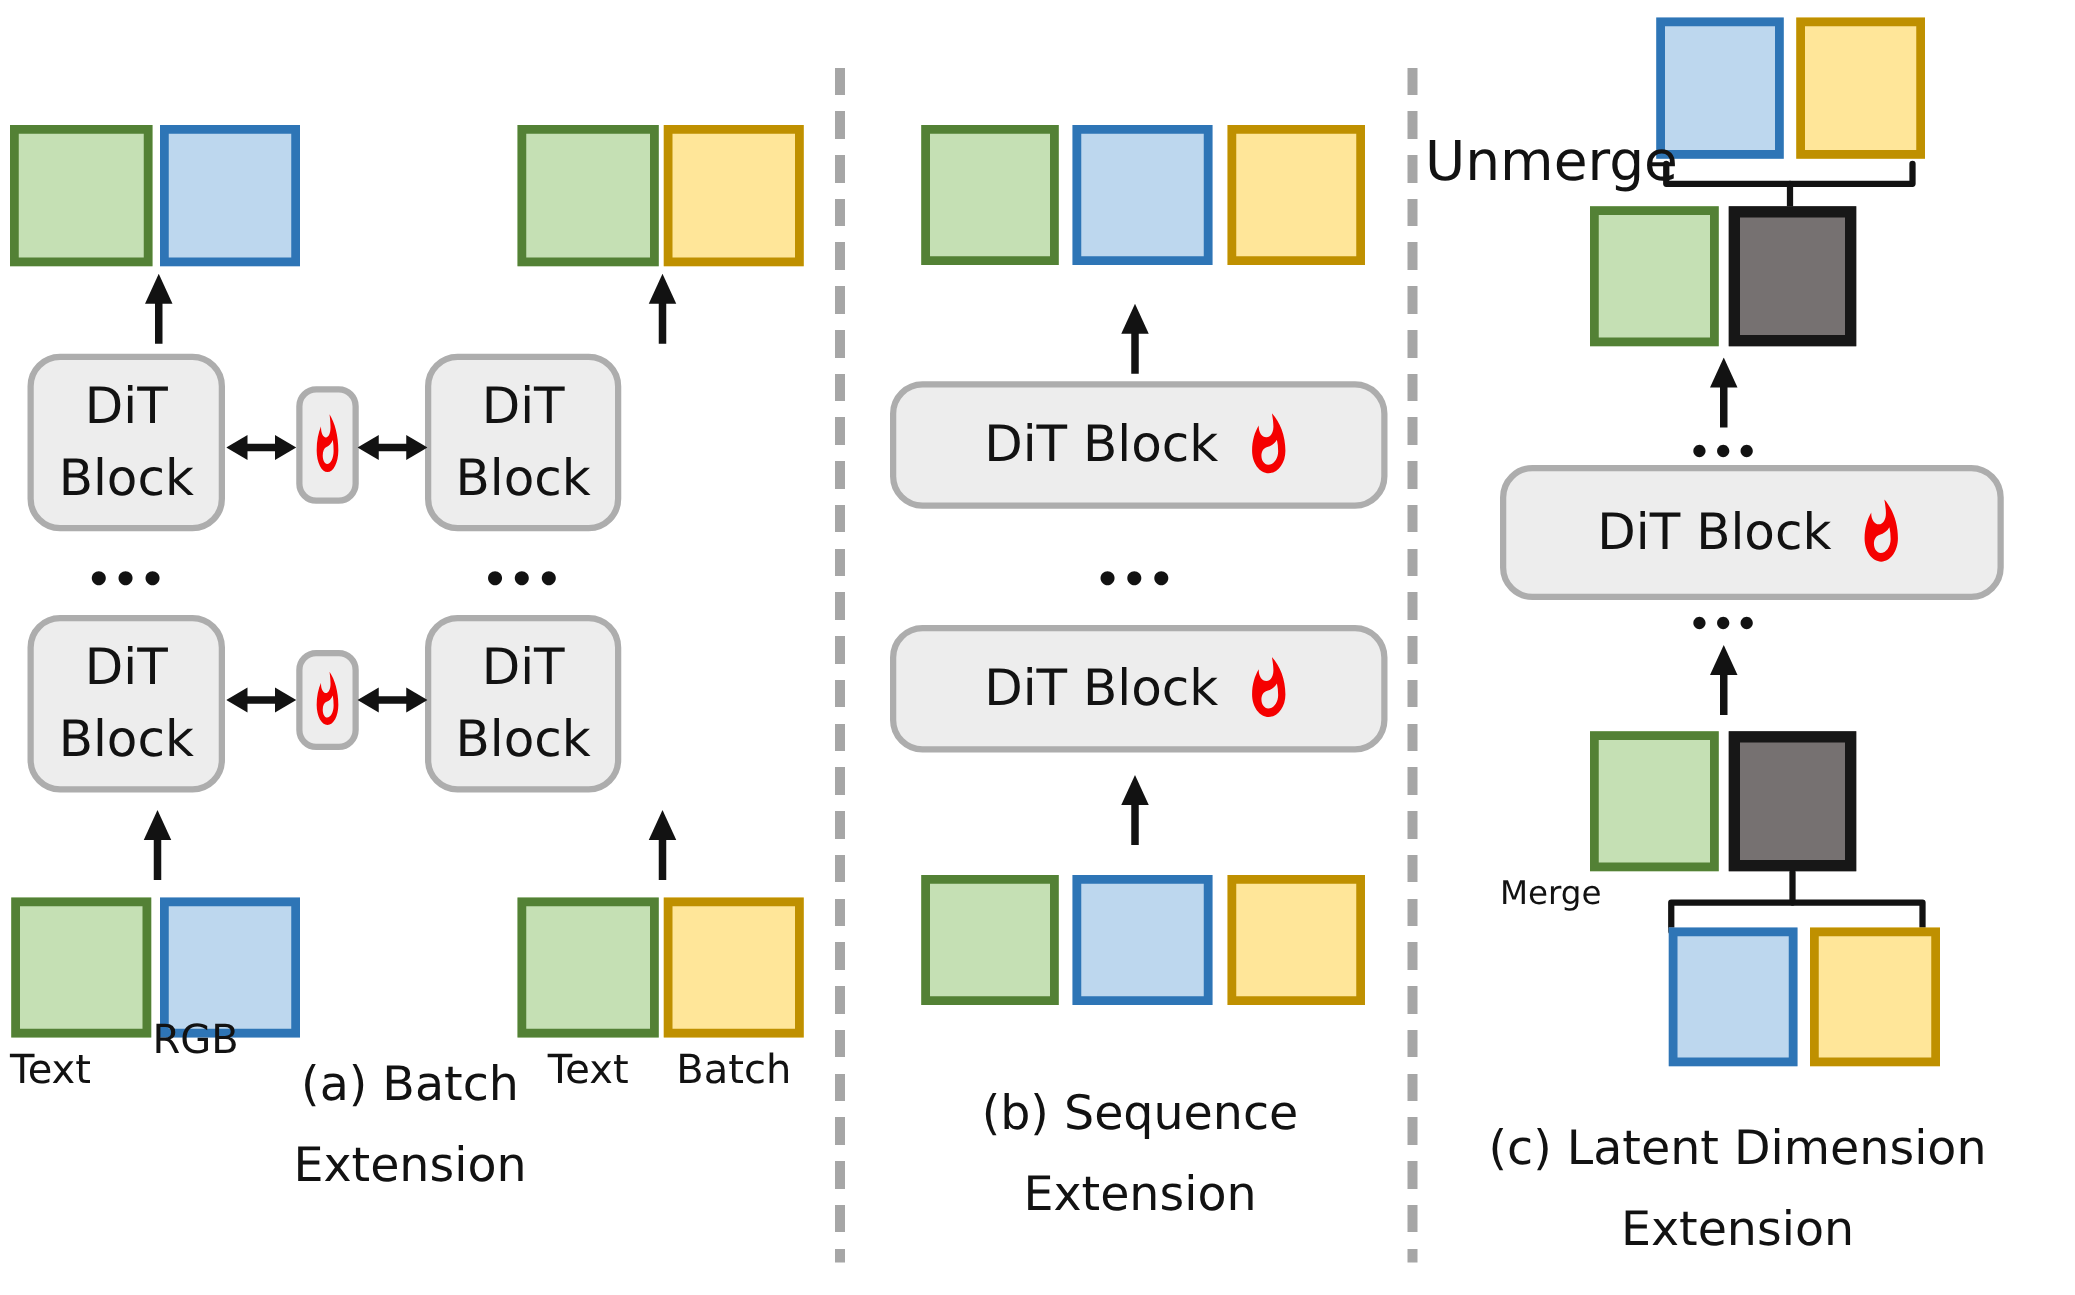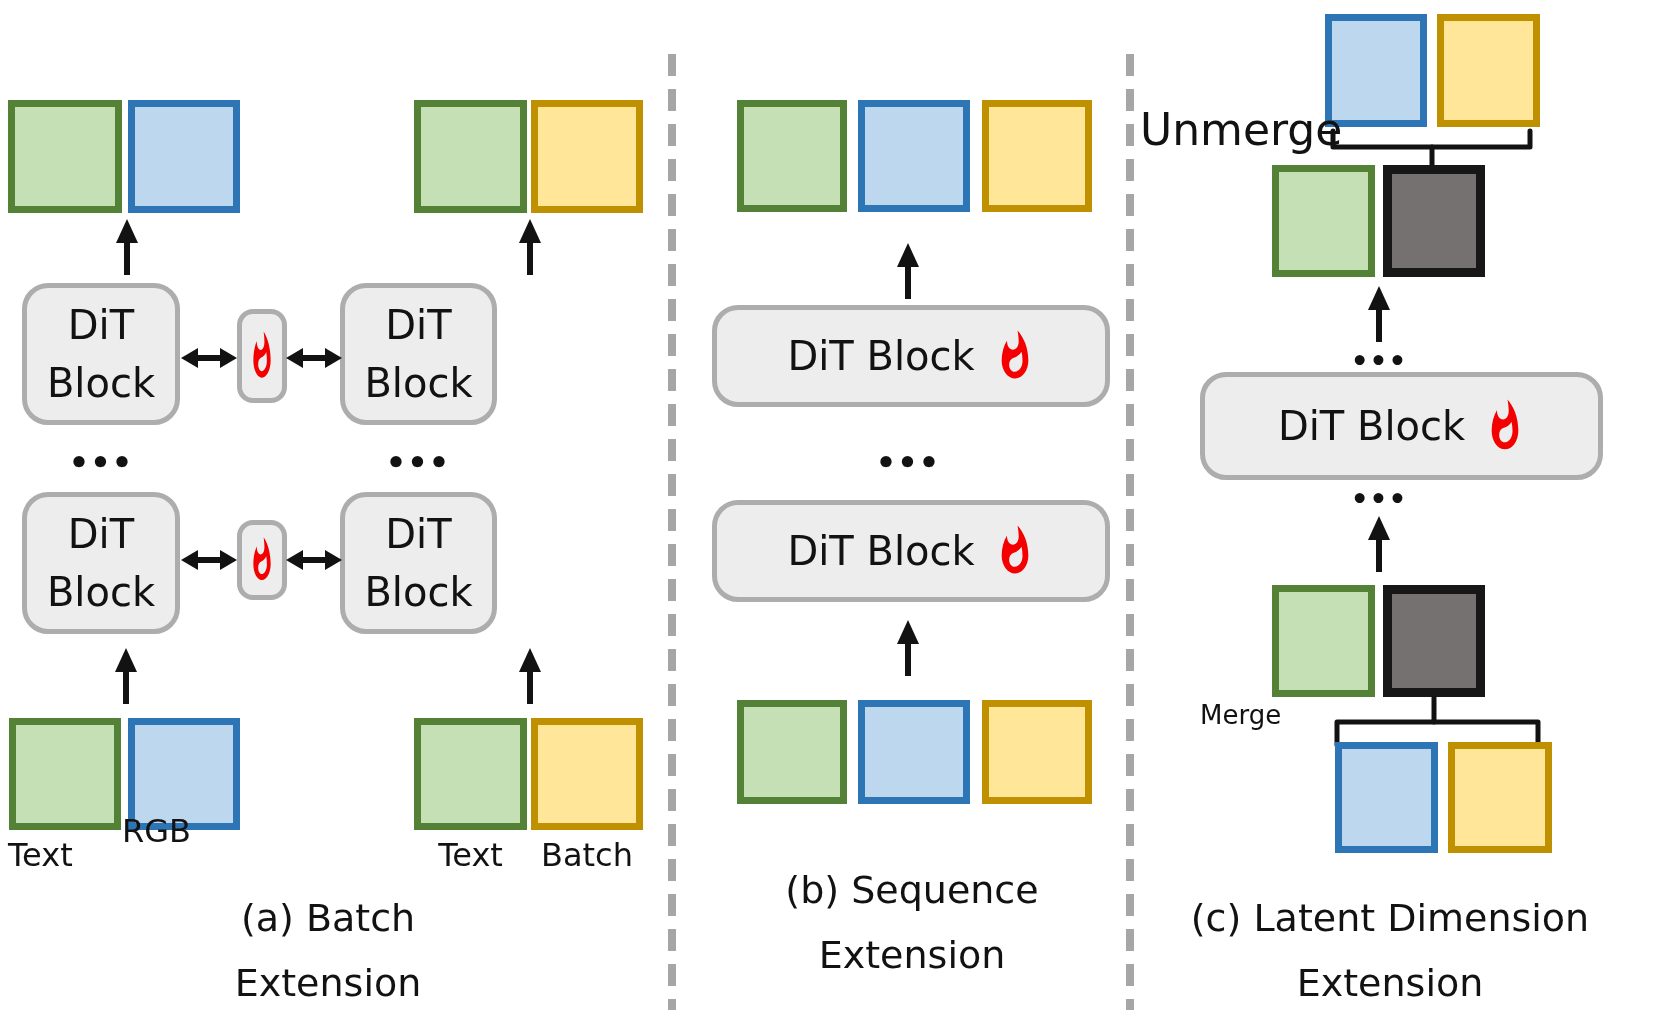--- a/index.html
+++ b/index.html
@@ -111,21 +111,21 @@
   <div class="sq g" style="left:9px;top:718px;width:112px;height:112px"></div>
   <div class="sq b" style="left:128px;top:718px;width:112px;height:112px"></div>
   <div class="sq g" style="left:414px;top:718px;width:113px;height:112px"></div>
   <div class="sq y" style="left:531px;top:718px;width:112px;height:112px"></div>
 
   <div class="lbl" style="left:8px;top:836px">Text</div>
   <div class="lbl" style="left:122px;top:812px">RGB</div>
   <div class="lbl ctr" style="left:414px;top:836px;width:113px">Text</div>
   <div class="lbl ctr" style="left:523px;top:836px;width:128px">Batch</div>
 
-  <div class="caption" style="left:103px;top:886px;width:450px">(a) Batch
+  <div class="caption" style="left:103px;top:835px;width:450px">(a) Batch
 Extension</div>
 
   <div class="divider" style="left:668px;top:54px;height:956px"></div>
   <div class="divider" style="left:1126px;top:54px;height:956px"></div>
 
   <div class="sq g" style="left:737px;top:100px;width:110px;height:112px"></div>
   <div class="sq b" style="left:858px;top:100px;width:112px;height:112px"></div>
   <div class="sq y" style="left:982px;top:100px;width:110px;height:112px"></div>
 
   <svg class="arrow" style="left:893px;top:243px" width="30" height="58" viewBox="0 0 30 58">

